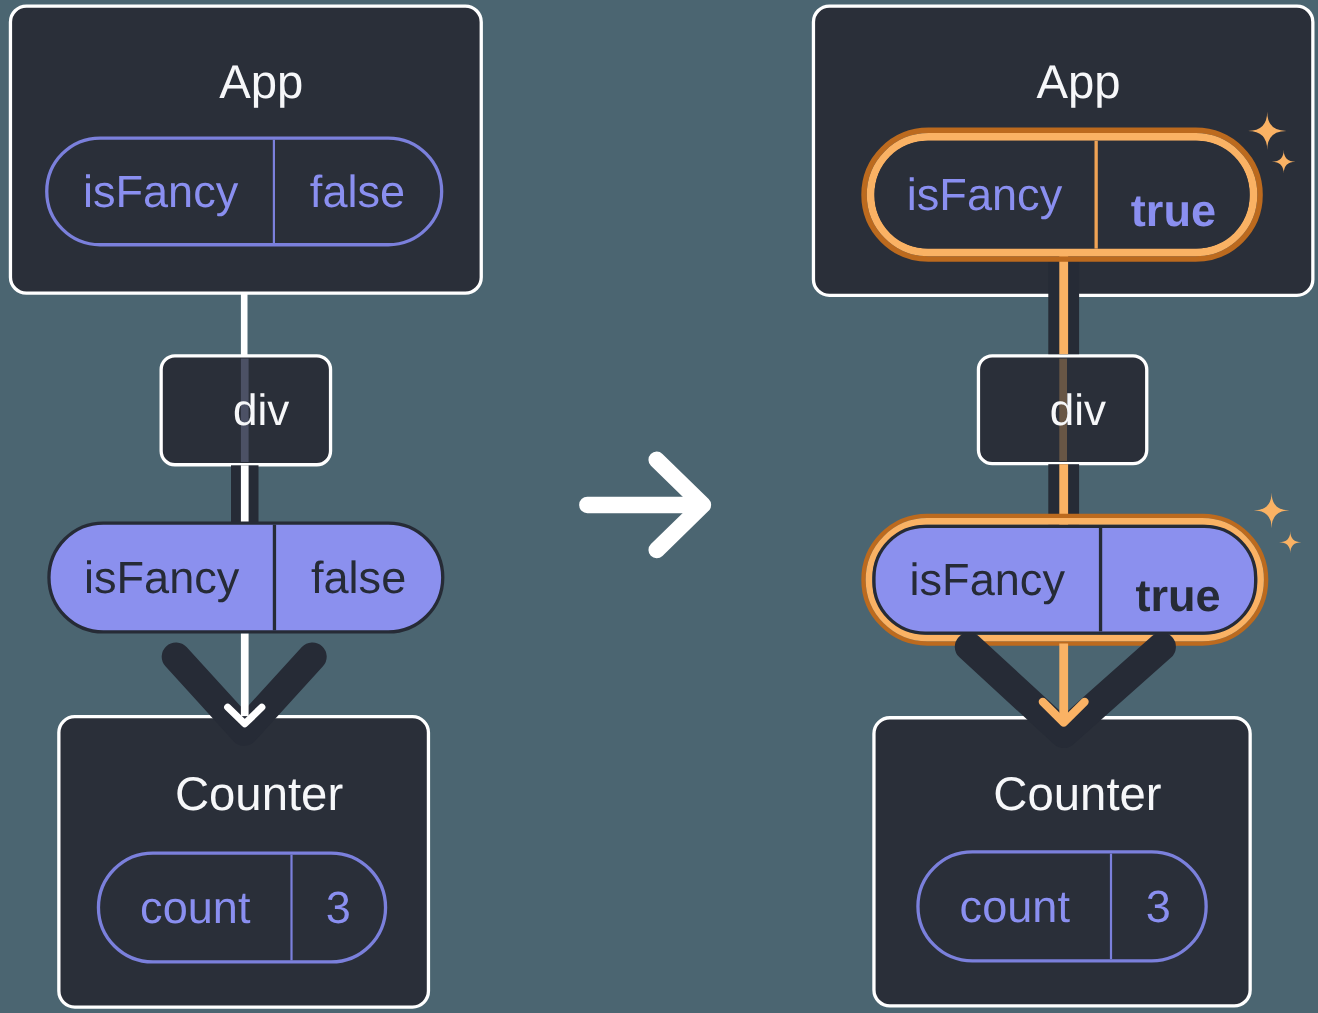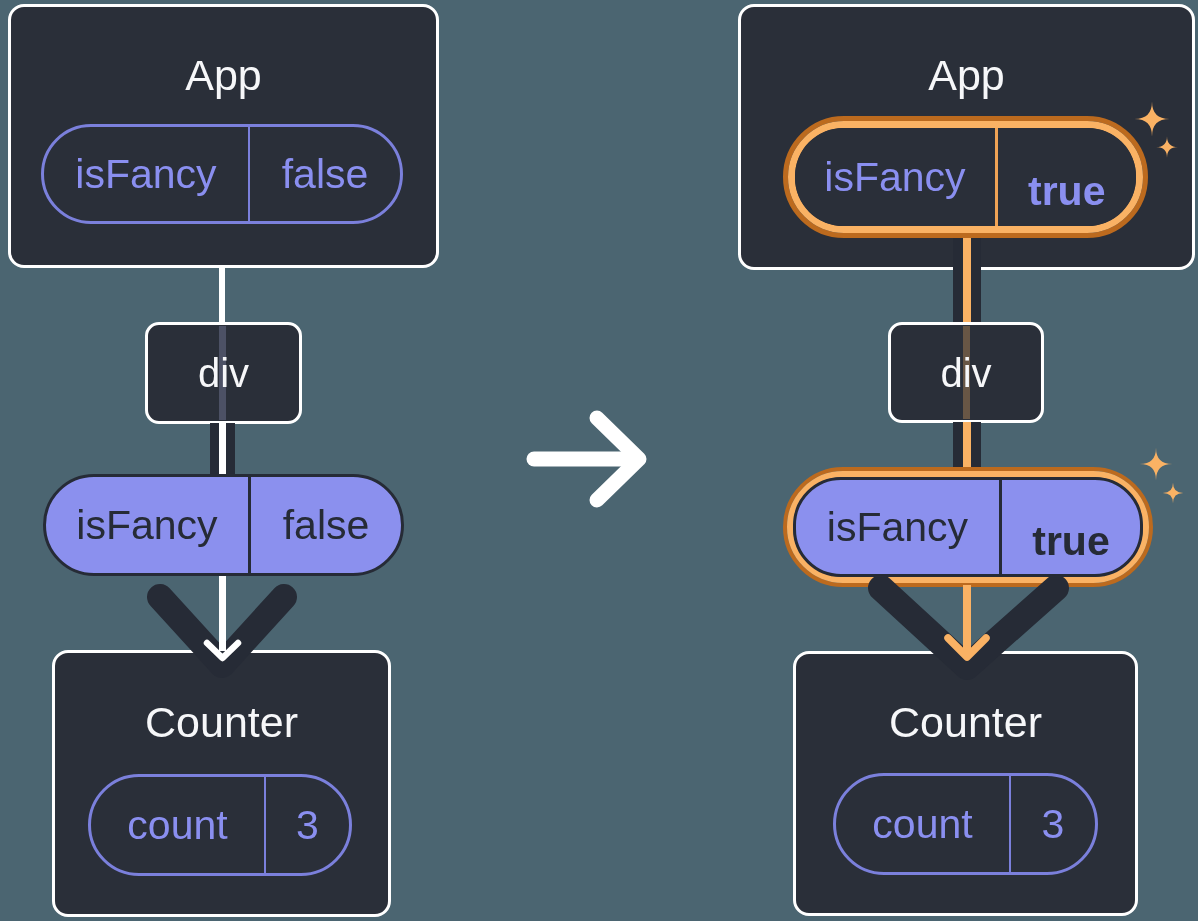--- a/index.html
+++ b/index.html
@@ -7,21 +7,21 @@
     position:relative;width:1198px;height:921px;overflow:hidden;
     background:#4B6571;
     font-family:"Liberation Sans","DejaVu Sans",sans-serif;
   }
   .card{
     position:absolute;background:#2A2F39;border:3px solid #FFFFFF;
     border-radius:16px;box-sizing:border-box;
   }
   .card-title{
     position:absolute;text-align:center;color:#F6F7F9;
-    font-size:43px;font-weight:500;line-height:44px;
+    font-size:43px;font-weight:500;line-height:44px;padding-left:14px;
   }
   .pill{
     position:absolute;display:flex;box-sizing:border-box;align-items:stretch;
   }
   .pill .cell{
     display:flex;align-items:center;justify-content:center;
     font-size:41px;flex:1 1 auto;
   }
   .pill .c1{flex:0 0 auto;}
   .outline-pill{

